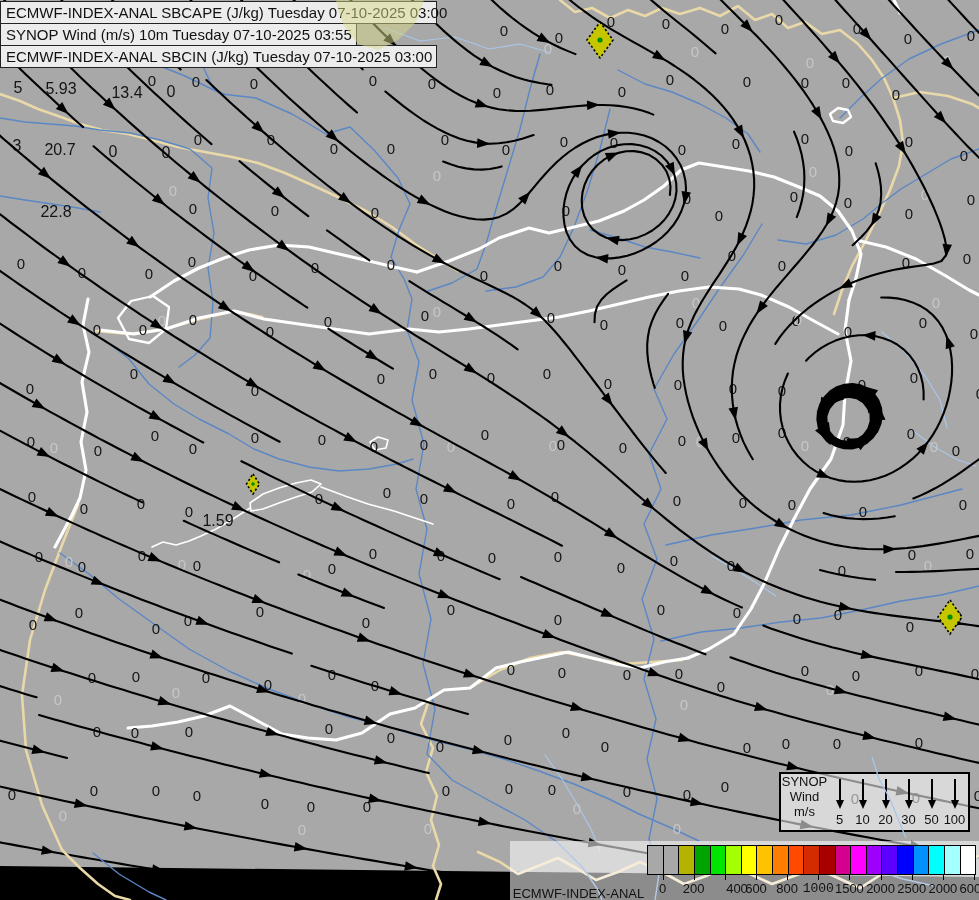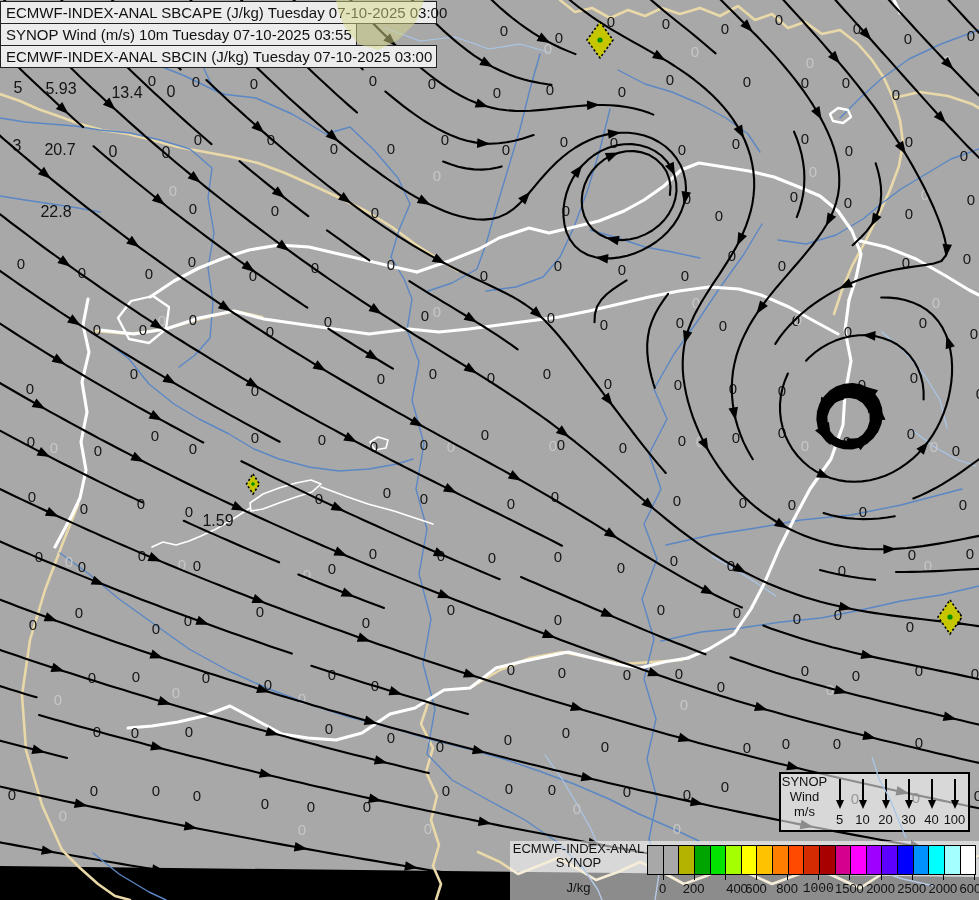--- a/index.html
+++ b/index.html
@@ -18,21 +18,21 @@
   .syn-cols{flex:1;display:flex;align-items:stretch;margin:2px 2px 2px 0;}
   .syn-col{width:23px;display:flex;flex-direction:column;align-items:center;justify-content:flex-start;}
   .syn-arrow{margin-top:3px;height:30px;display:flex;flex-direction:column;align-items:center;}
   .syn-shaft{width:2px;height:21px;background:#000;}
   .syn-head{width:0;height:0;border-left:4px solid transparent;border-right:4px solid transparent;
        border-top:9px solid #000;}
   .syn-val{font-size:13px;color:#111;margin-top:3px;}
   #cape-legend{position:absolute;left:510px;top:841px;width:469px;height:59px;
        background:rgba(255,255,255,0.55);z-index:40;box-sizing:border-box;}
   .cape-left{position:absolute;left:0;top:1px;width:137px;text-align:center;color:#111;}
-  .cape-l1{font-size:13px;line-height:14px;}
+  .cape-l1{font-size:13px;line-height:14px;margin-top:45px;}
   .cape-l2{font-size:13px;line-height:13px;}
   .cape-l3{font-size:13px;line-height:13px;margin-top:12px;}
   #cape-bar{position:absolute;left:137px;top:4px;width:327px;height:28px;display:flex;
        border:1px solid #000;box-sizing:content-box;background:#fff;}
   .cape-sw{flex:1;border-right:1px solid #000;box-sizing:border-box;}
   .cape-sw:last-child{border-right:none;}
   .cape-tick{position:absolute;top:33px;width:1px;height:6px;background:#000;}
   .cape-lbl{position:absolute;top:40px;transform:translateX(-50%);font-size:13px;color:#111;}
   text.st0{font-size:15px;fill:#141414;}
   text.stL{font-size:15px;fill:#c7c7c7;}
@@ -616,21 +616,21 @@
             <div class="syn-shaft"></div>
             <div class="syn-head"></div>
           </div>
           <div class="syn-val">30</div>
         </div>
         <div class="syn-col">
           <div class="syn-arrow">
             <div class="syn-shaft"></div>
             <div class="syn-head"></div>
           </div>
-          <div class="syn-val">40</div>
+          <div class="syn-val">50</div>
         </div>
         <div class="syn-col">
           <div class="syn-arrow">
             <div class="syn-shaft"></div>
             <div class="syn-head"></div>
           </div>
           <div class="syn-val">100</div>
         </div>
       </div>
   </div>

